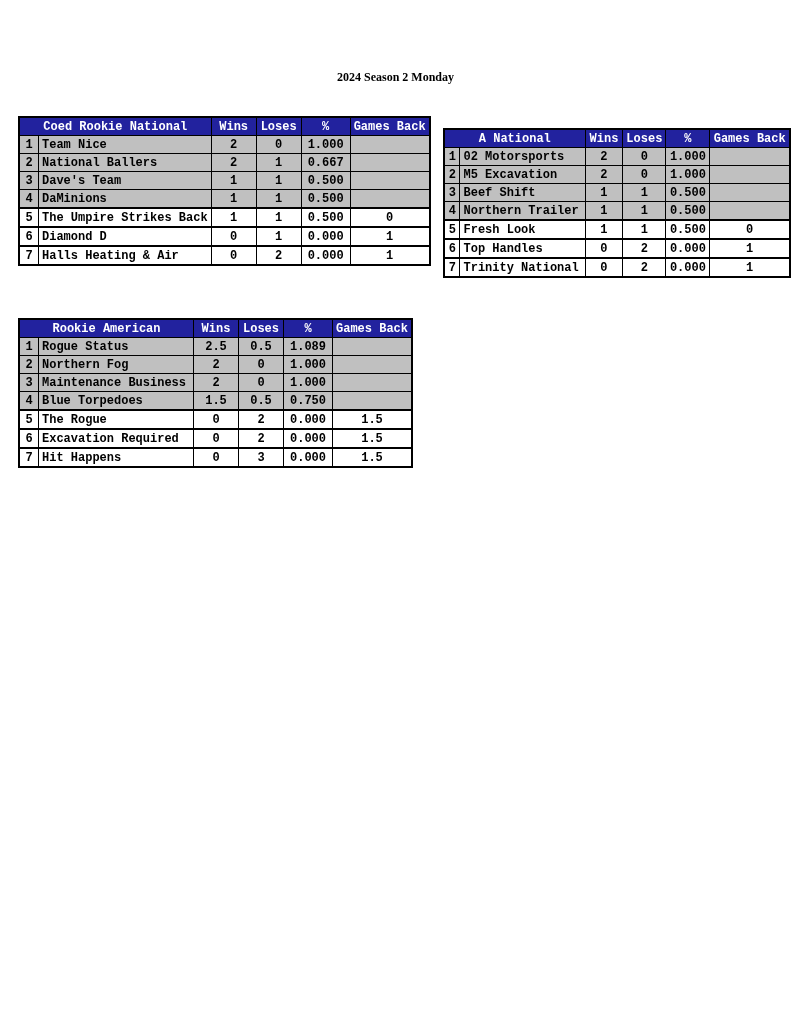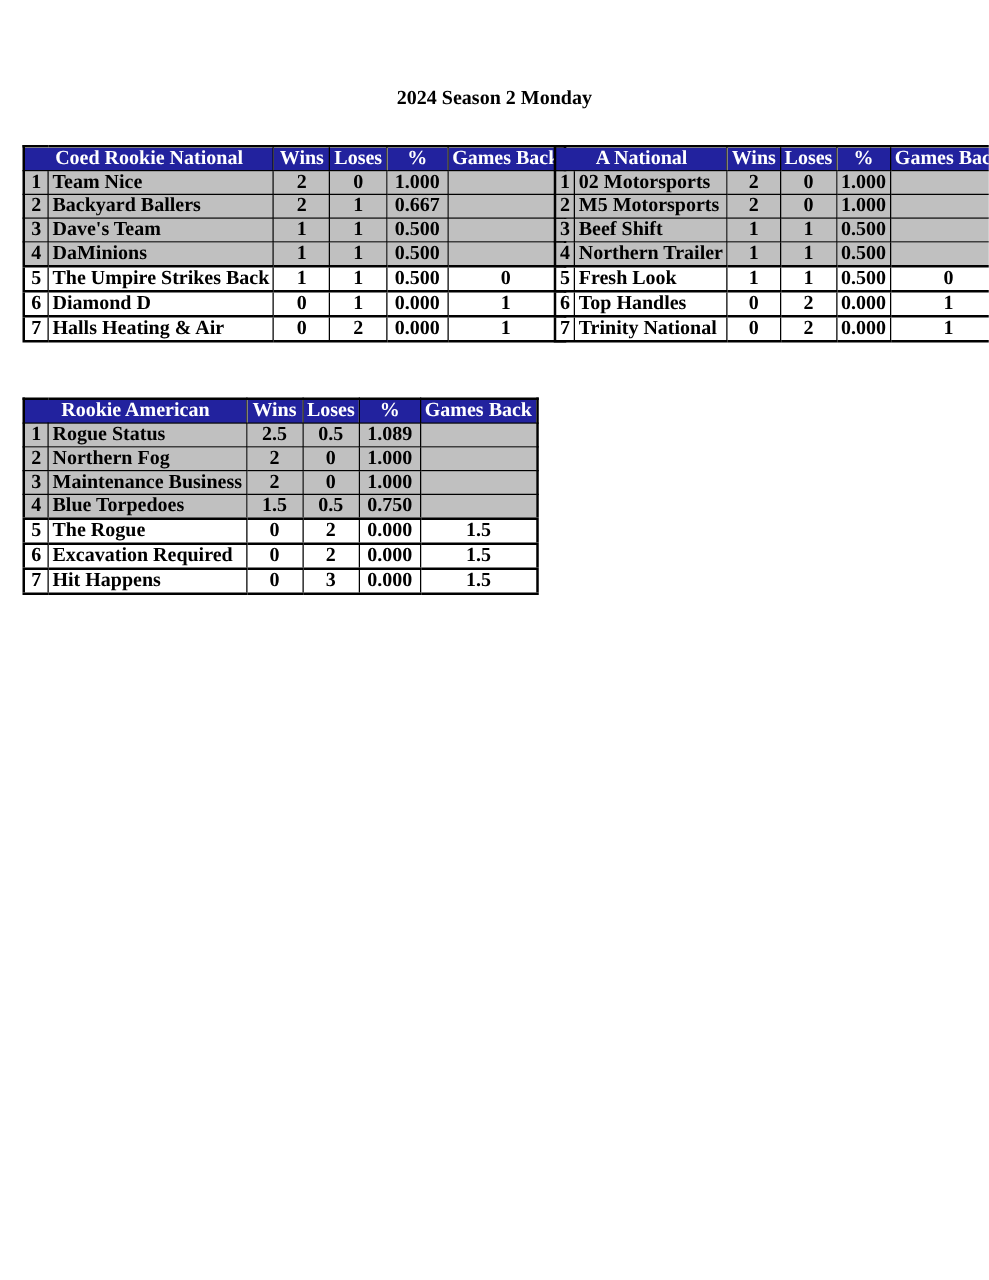--- a/index.html
+++ b/index.html
@@ -10,30 +10,31 @@
     position: relative;
     font-family: "Liberation Serif", serif;
     color: #000000;
   }
   .page-title {
     position: absolute;
     top: 70px;
     left: 0;
     width: 100%;
     text-align: center;
-    font-size: 16px;
+    font-size: 12px;
     font-weight: bold;
   }
   table.standings {
     position: absolute;
     border-collapse: collapse;
     border: 2px solid #000000;
-    font-size: 16px;
+    font-size: 12px;
     font-weight: bold;
     table-layout: fixed;
+    font-family: Liberation Mono, monospace;
   }
   table.standings th, table.standings td {
     border: 1px solid #000000;
     height: 17px;
     padding: 0 3px;
     overflow: hidden;
     white-space: nowrap;
   }
   tr.header-row th {
     background: var(--header-bg, #22229E);
@@ -83,21 +84,21 @@
       <tr class="upper">
         <td class="rank">1</td>
         <td class="team">Team Nice</td>
         <td class="num">2</td>
         <td class="num">0</td>
         <td class="num pct">1.000</td>
         <td class="gb"></td>
       </tr>
       <tr class="upper">
         <td class="rank">2</td>
-        <td class="team">Backyard Ballers</td>
+        <td class="team">National Ballers</td>
         <td class="num">2</td>
         <td class="num">1</td>
         <td class="num pct">0.667</td>
         <td class="gb"></td>
       </tr>
       <tr class="upper">
         <td class="rank">3</td>
         <td class="team">Dave's Team</td>
         <td class="num">1</td>
         <td class="num">1</td>
@@ -132,42 +133,42 @@
         <td class="rank">7</td>
         <td class="team">Halls Heating &amp; Air</td>
         <td class="num">0</td>
         <td class="num">2</td>
         <td class="num pct">0.000</td>
         <td class="gb">1</td>
       </tr>
     </tbody>
 </table>
 
-<table class="standings t2" style="left:443px; top:116px;">
+<table class="standings t2" style="left:443px; top:128px;">
   <thead>
     <tr class="header-row">
       <th colspan="2" class="title">A National</th>
       <th class="num">Wins</th>
       <th class="num">Loses</th>
       <th class="pct">%</th>
       <th class="gb">Games Back</th>
     </tr>
   </thead>
   <tbody>
       <tr class="upper">
         <td class="rank">1</td>
         <td class="team">02 Motorsports</td>
         <td class="num">2</td>
         <td class="num">0</td>
         <td class="num pct">1.000</td>
         <td class="gb"></td>
       </tr>
       <tr class="upper">
         <td class="rank">2</td>
-        <td class="team">M5 Motorsports</td>
+        <td class="team">M5 Excavation</td>
         <td class="num">2</td>
         <td class="num">0</td>
         <td class="num pct">1.000</td>
         <td class="gb"></td>
       </tr>
       <tr class="upper">
         <td class="rank">3</td>
         <td class="team">Beef Shift</td>
         <td class="num">1</td>
         <td class="num">1</td>

